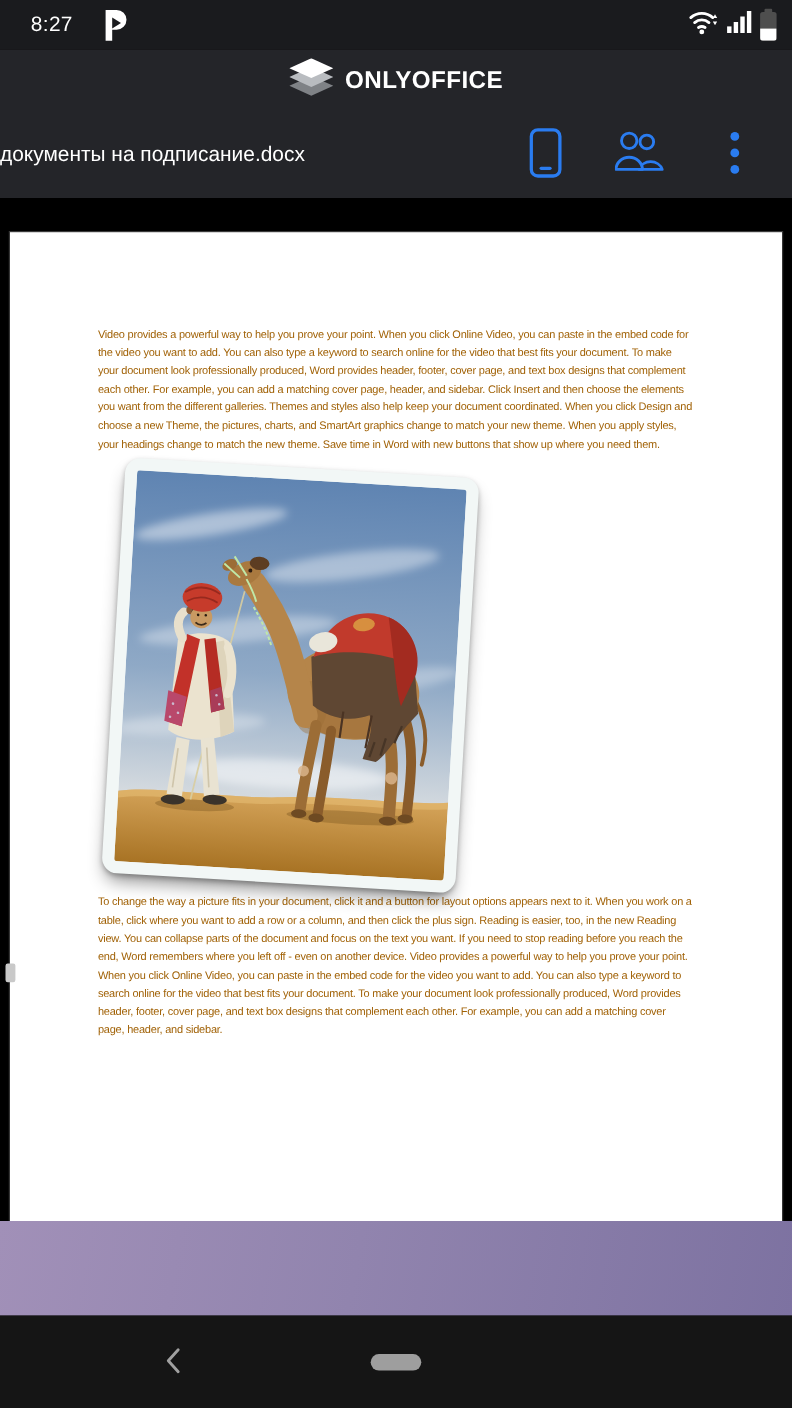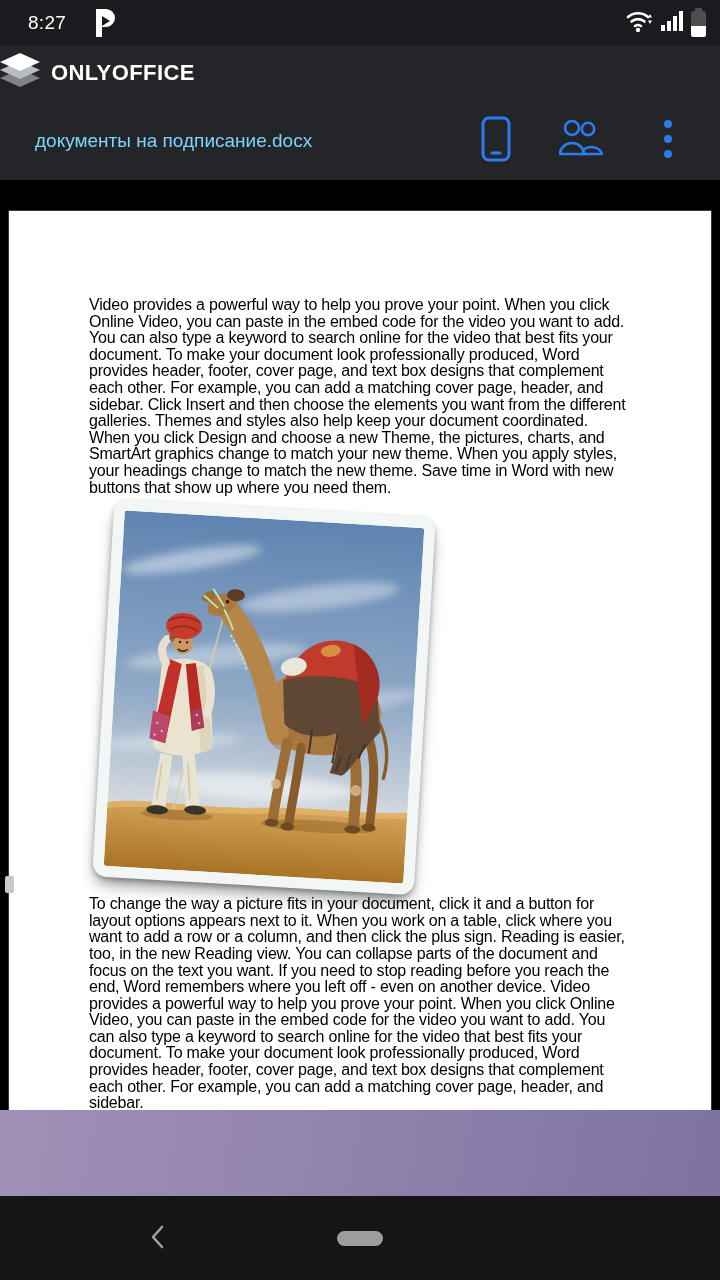--- a/index.html
+++ b/index.html
@@ -12,33 +12,33 @@
   .status-time{color:#fff;font-size:19px;font-weight:500;margin-left:28px;letter-spacing:.3px;}
   .p-icon{margin-left:26px;width:26px;height:30px;}
   .status-right{position:absolute;right:14px;top:0;height:45px;display:flex;align-items:center;gap:7px;}
   .battery{width:15px;height:26px;border-radius:2.5px;background:#4e4e4e;position:relative;overflow:hidden;}
   .battery:before{content:"";position:absolute;left:0;bottom:0;width:100%;height:42%;background:#fff;}
   .battery-wrap{display:flex;flex-direction:column;align-items:center;}
   .battery-nub{width:7px;height:3px;background:#4e4e4e;border-radius:1px 1px 0 0;}
 
   
   .app-header{position:absolute;left:0;top:45px;width:720px;height:135px;background:#242529;}
-  .brand-row{height:56px;display:flex;align-items:center;gap:11px;}
+  .brand-row{height:56px;display:flex;align-items:center;justify-content:center;gap:11px;}
   .brand-text{color:#fff;font-size:22px;font-weight:700;letter-spacing:.4px;}
   .toolbar-row{height:79px;display:flex;align-items:center;}
-  .doc-title{color:#7dd3fc;font-size:19px;margin-left:35px;flex:0 1 auto;white-space:nowrap;}
+  .doc-title{color:#ffffff;font-size:19px;flex:0 1 auto;white-space:nowrap;}
   .toolbar-icons{position:absolute;right:26px;top:56px;height:79px;display:flex;align-items:center;gap:34px;}
   .tbtn{width:52px;height:56px;display:flex;align-items:center;justify-content:center;background:none;border:none;padding:0;}
 
   
   .doc-canvas{position:absolute;left:0;top:180px;width:720px;height:930px;background:#000;}
   .page{position:absolute;left:9px;top:31px;width:702px;height:899px;background:#fff;
         outline:1px solid #3a3a3a;box-sizing:border-box;
         padding:86px 80px 0 80px;overflow:hidden;}
-  .page p{margin:0 0 8px 0;color:#000000;font-size:16px;line-height:16.6px;letter-spacing:-0.2px;text-align:left;}
+  .page p{margin:0 0 8px 0;color:#a16207;font-size:10px;line-height:16.6px;letter-spacing:-0.2px;text-align:left;}
 
   .photo-block{height:382px;margin:2px 0 10px 0;position:relative;}
   .photo-frame{position:absolute;left:14px;top:4px;width:300px;height:356px;
     padding:11px;background:#f2f7f6;border-radius:14px;
     transform:rotate(3.4deg);transform-origin:50% 50%;
     box-shadow:0 10px 16px -4px rgba(0,0,0,.45), 0 2px 5px rgba(0,0,0,.25);}
   .photo-frame svg{display:block;border-radius:3px;}
 
   .scroll-tick{position:absolute;left:5px;top:696px;width:9px;height:17px;
     background:#c9c9c9;border-radius:2px;}

